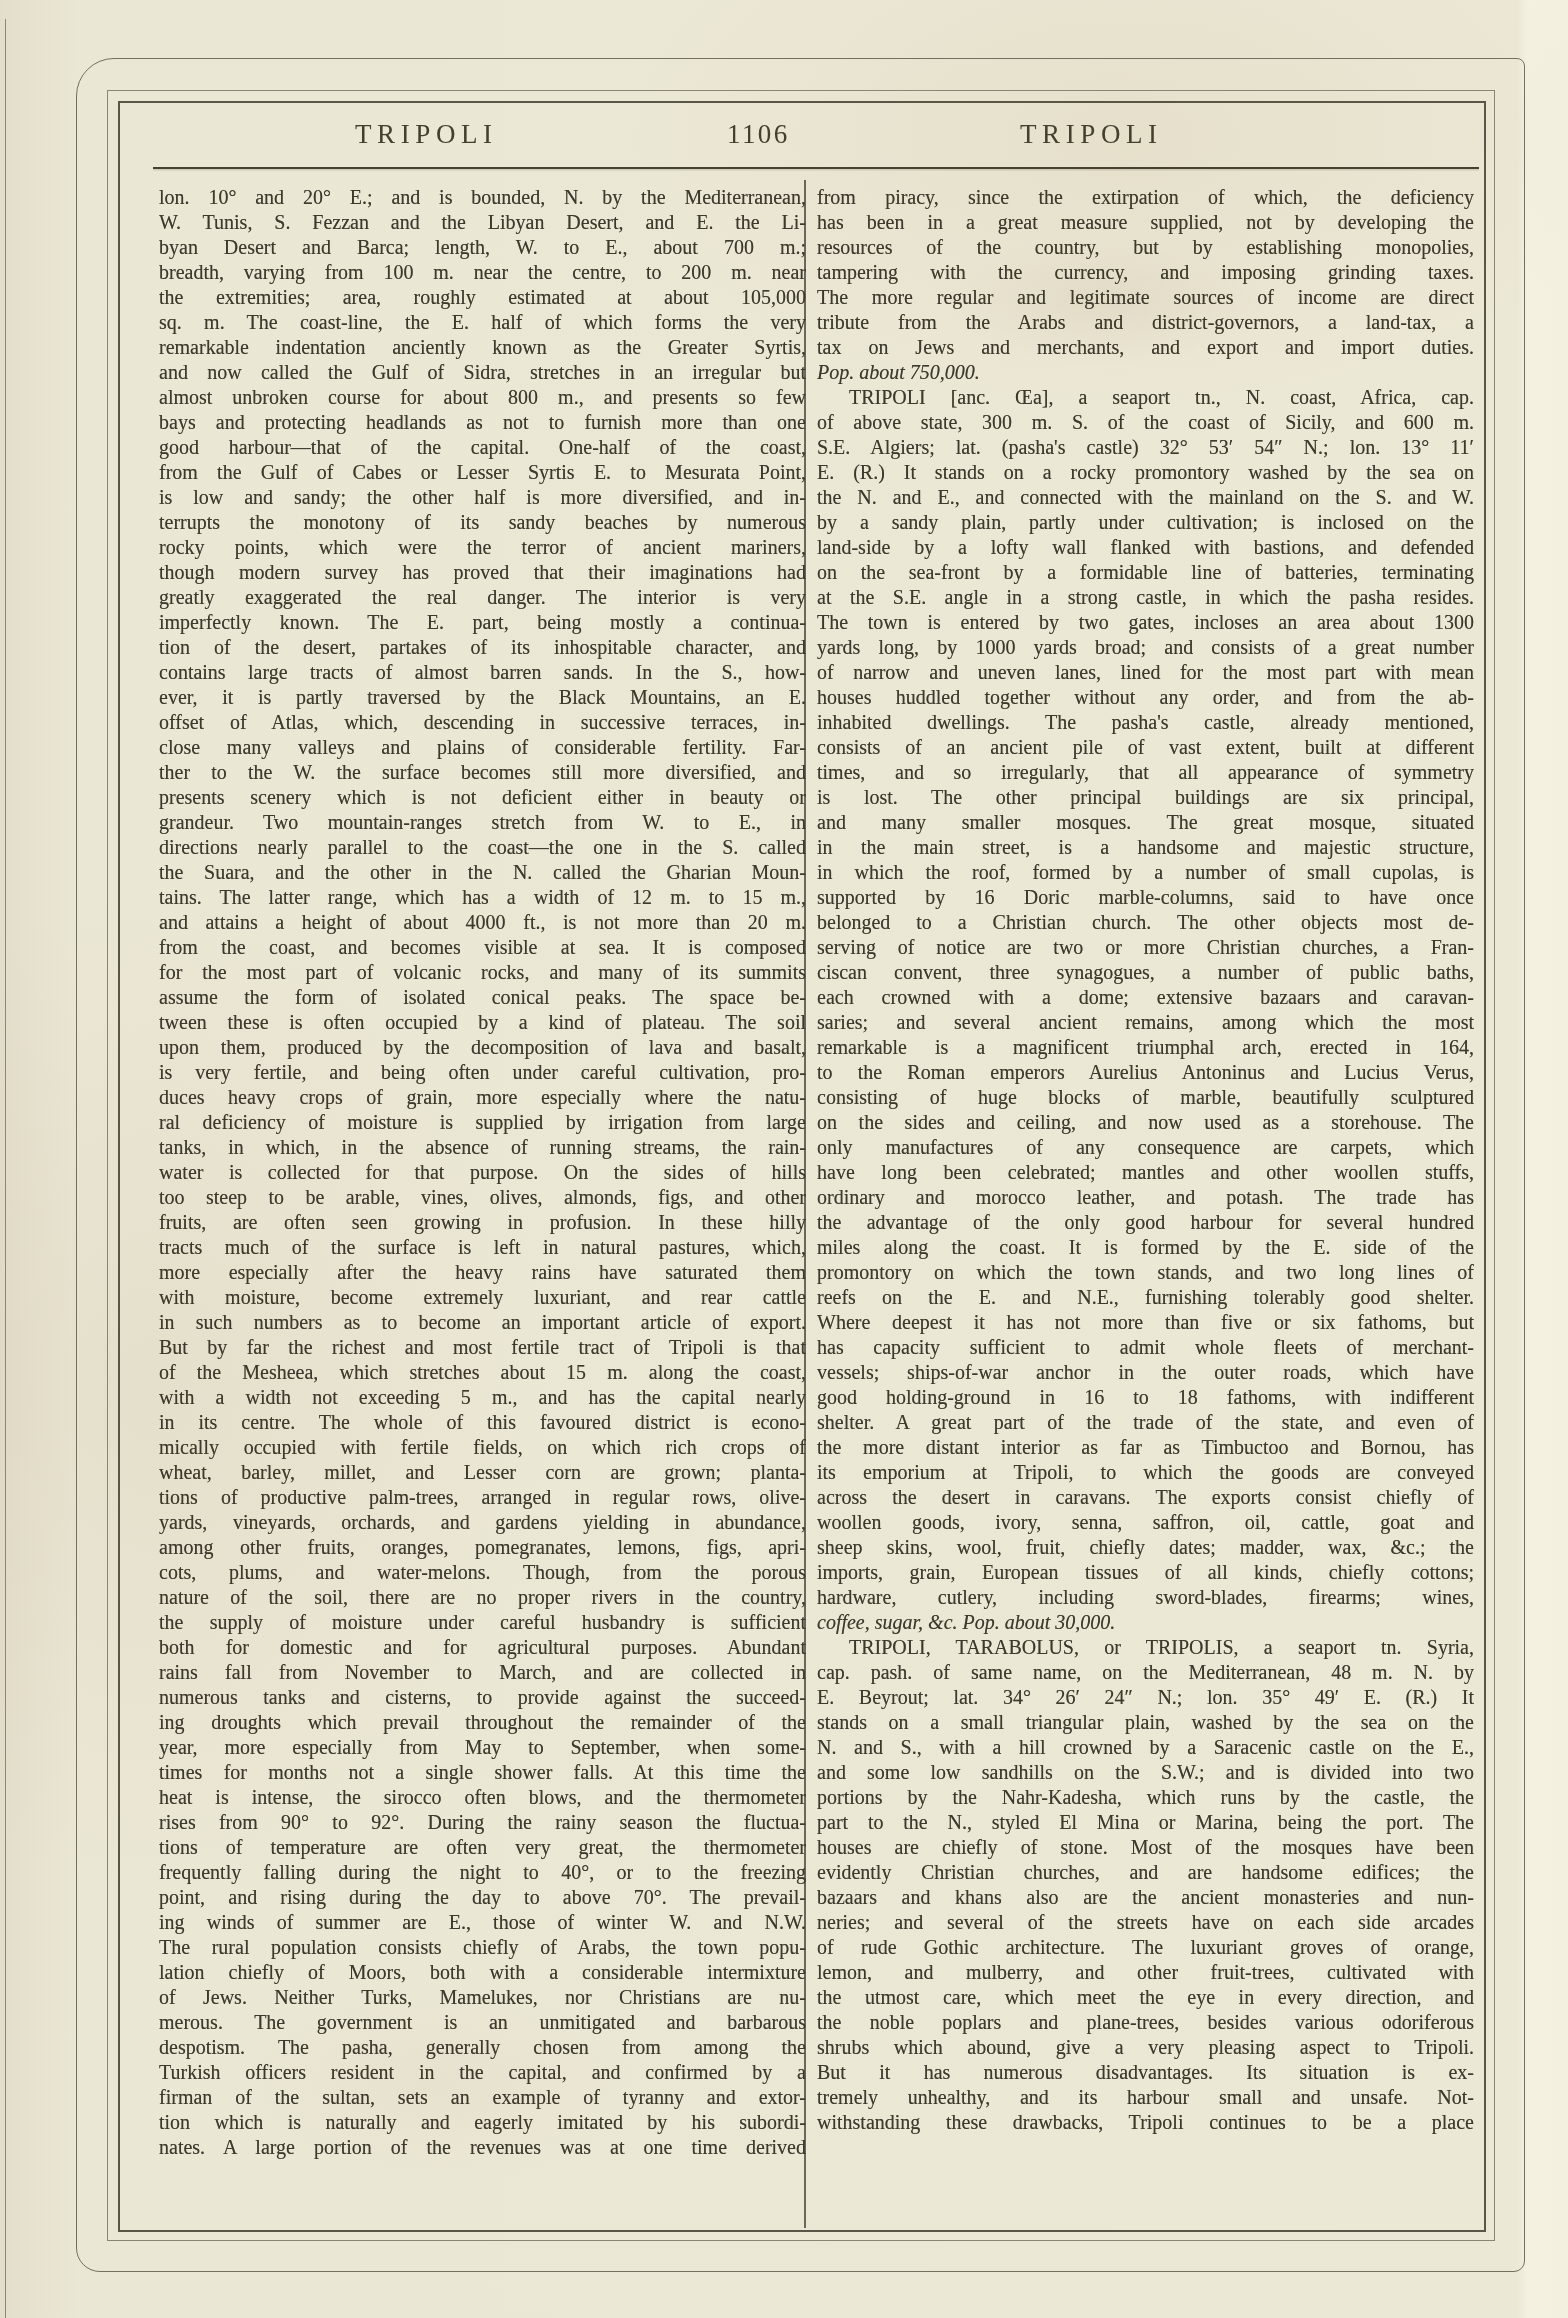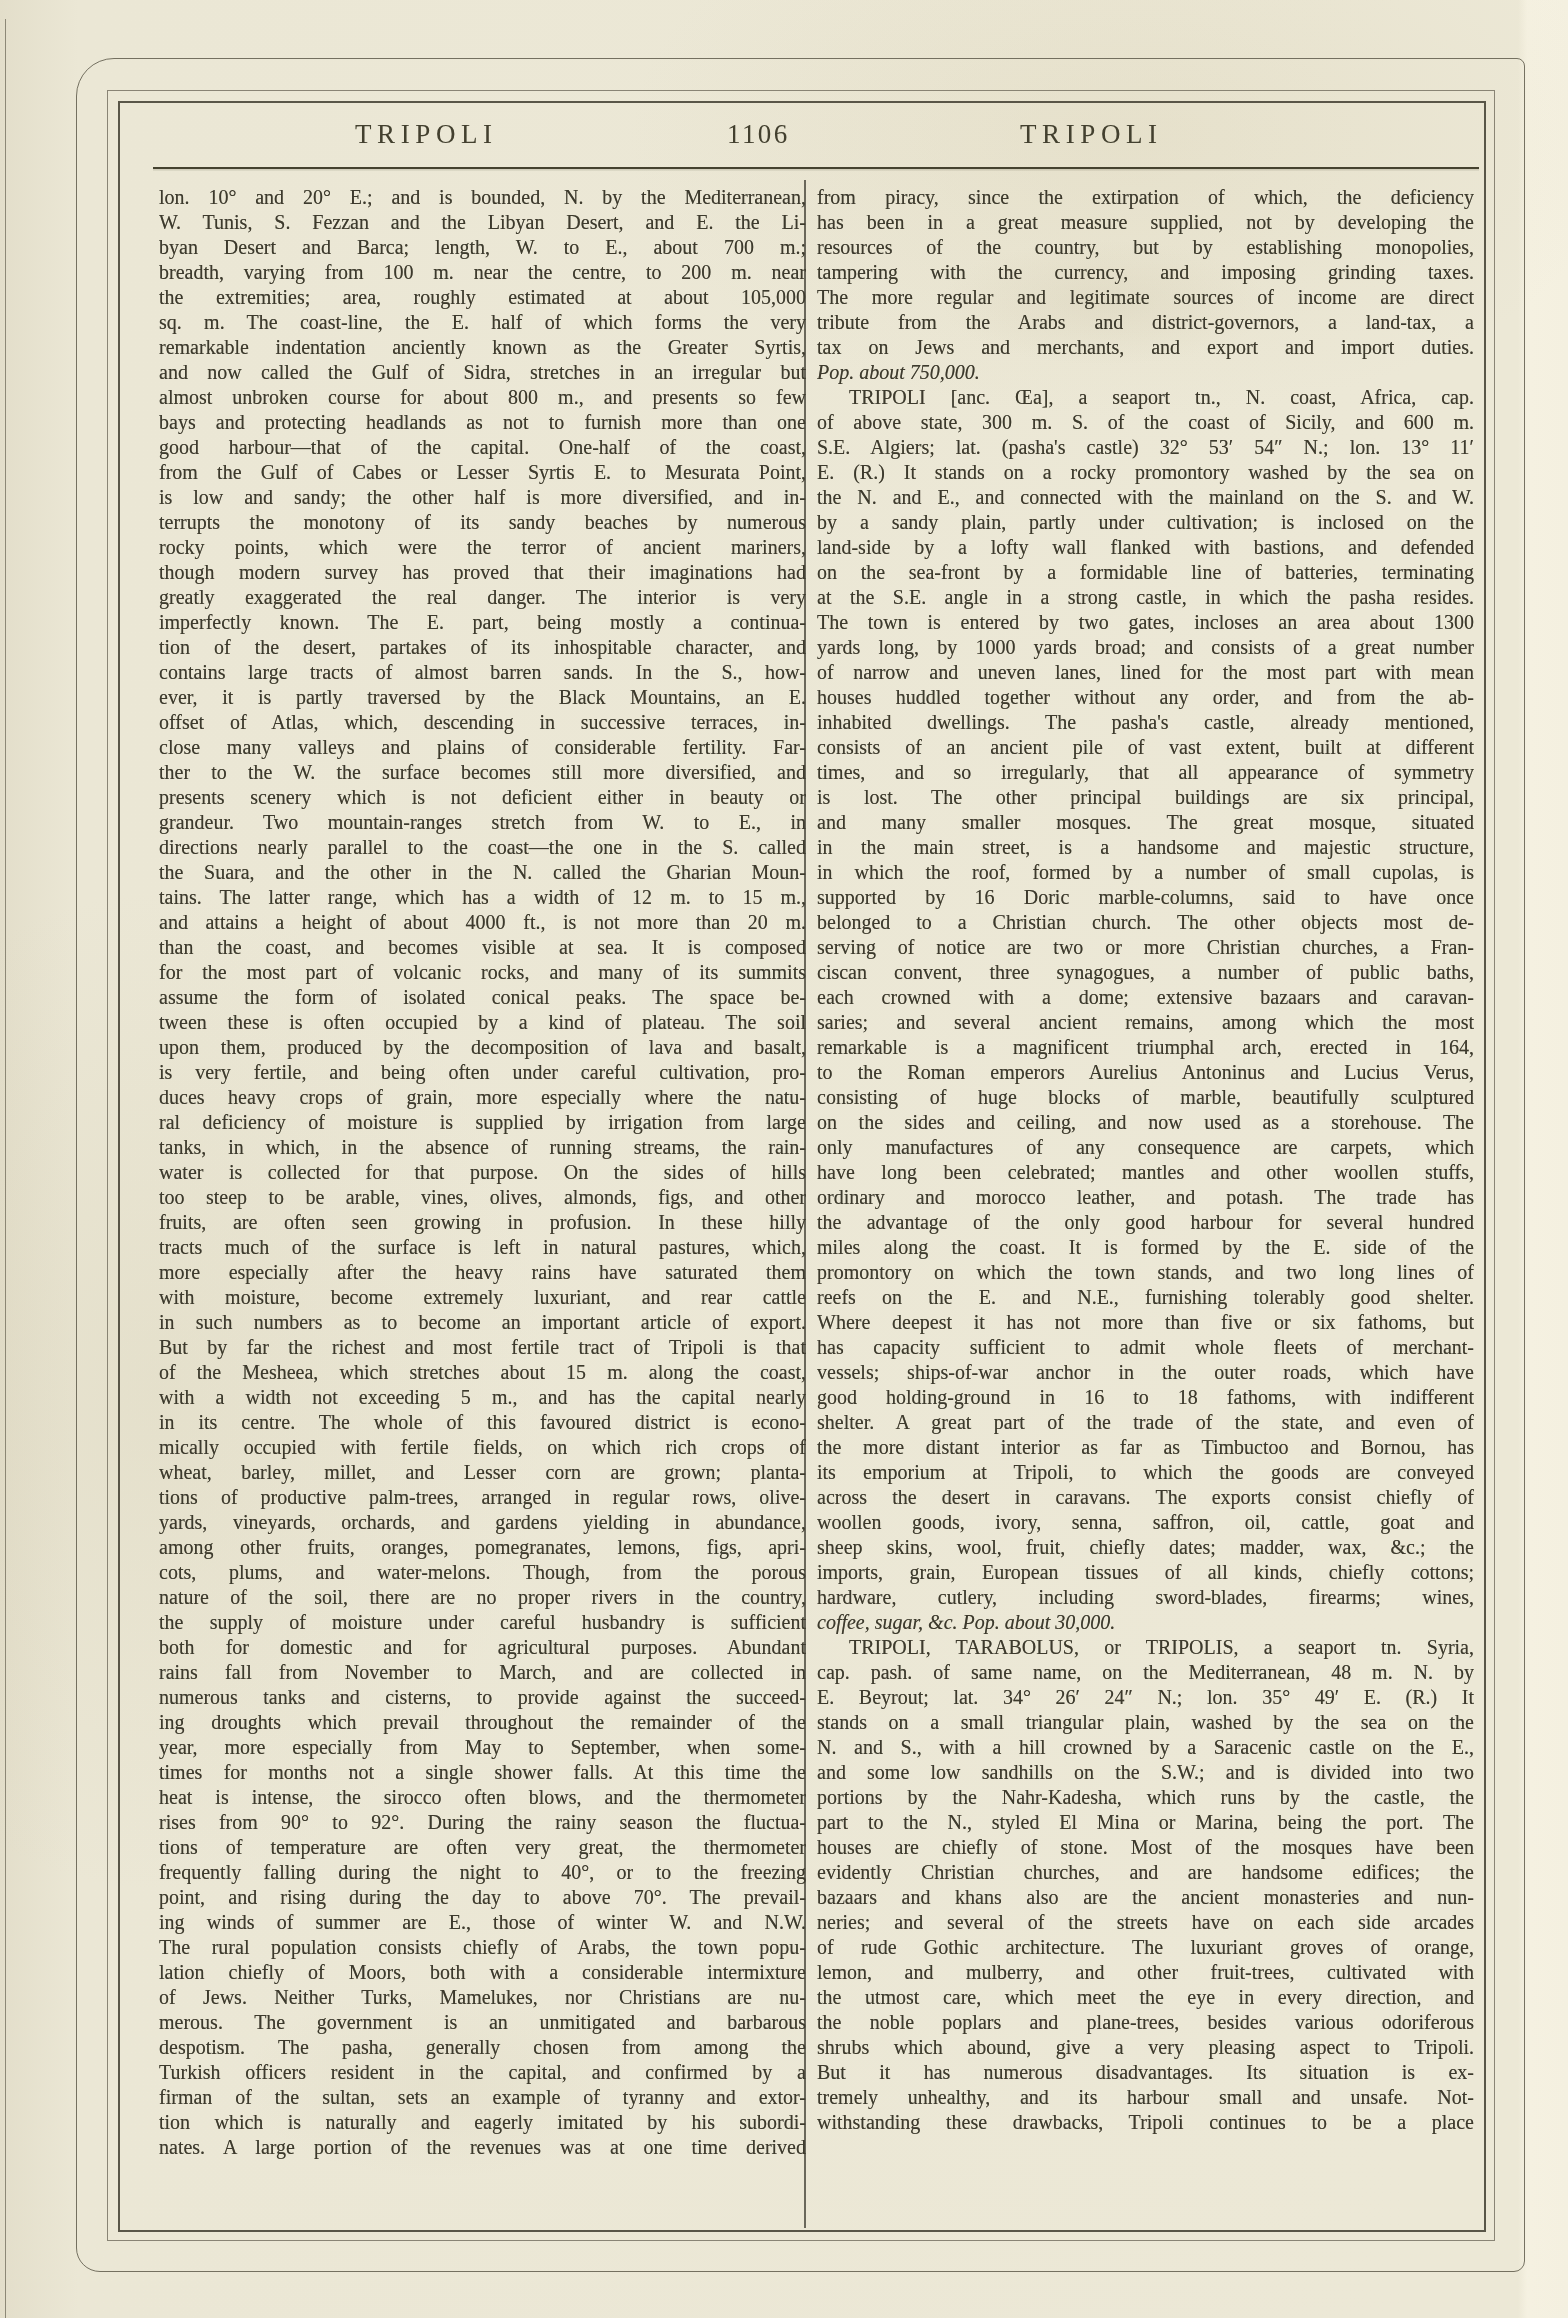--- a/index.html
+++ b/index.html
@@ -118,21 +118,21 @@
       <div class="line">ever, it is partly traversed by the Black Mountains, an E.</div>
       <div class="line">offset of Atlas, which, descending in successive terraces, in-</div>
       <div class="line">close many valleys and plains of considerable fertility.  Far-</div>
       <div class="line">ther to the W. the surface becomes still more diversified, and</div>
       <div class="line">presents scenery which is not deficient either in beauty or</div>
       <div class="line">grandeur.  Two mountain-ranges stretch from W. to E., in</div>
       <div class="line">directions nearly parallel to the coast—the one in the S. called</div>
       <div class="line">the Suara, and the other in the N. called the Gharian Moun-</div>
       <div class="line">tains.  The latter range, which has a width of 12 m. to 15 m.,</div>
       <div class="line">and attains a height of about 4000 ft., is not more than 20 m.</div>
-      <div class="line">than the coast, and becomes visible at sea.  It is composed</div>
+      <div class="line">from the coast, and becomes visible at sea.  It is composed</div>
       <div class="line">for the most part of volcanic rocks, and many of its summits</div>
       <div class="line">assume the form of isolated conical peaks.  The space be-</div>
       <div class="line">tween these is often occupied by a kind of plateau.  The soil</div>
       <div class="line">upon them, produced by the decomposition of lava and basalt,</div>
       <div class="line">is very fertile, and being often under careful cultivation, pro-</div>
       <div class="line">duces heavy crops of grain, more especially where the natu-</div>
       <div class="line">ral deficiency of moisture is supplied by irrigation from large</div>
       <div class="line">tanks, in which, in the absence of running streams, the rain-</div>
       <div class="line">water is collected for that purpose.  On the sides of hills</div>
       <div class="line">too steep to be arable, vines, olives, almonds, figs, and other</div>

